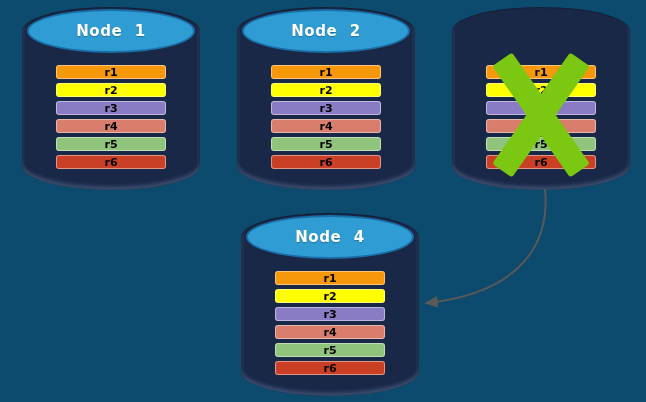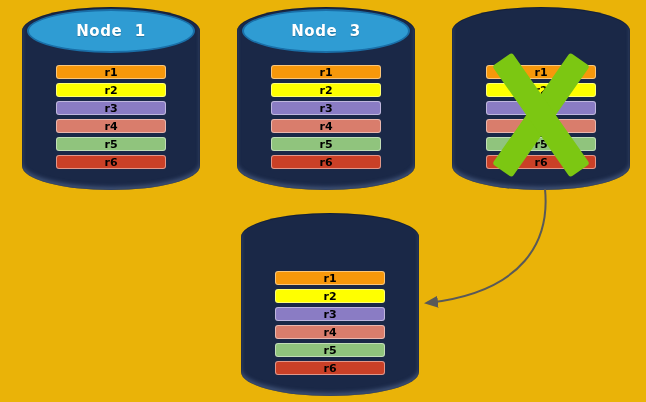--- a/index.html
+++ b/index.html
@@ -1,19 +1,19 @@
 <!DOCTYPE html>
 <html><head>
 <meta charset="utf-8">
 <style>
   html,body{margin:0;padding:0;background:#ffffff;}
   .canvas{
     position:relative;
     width:646px;height:402px;
-    background:#eab308;
+    background:#0c4a6e;
     overflow:hidden;
     font-family:"DejaVu Sans","Liberation Sans",sans-serif;
   }
   .cylinder{position:absolute;width:178px;height:183px;}
   .pos-n1{left:22px;top:7px;}
   .pos-n2{left:237px;top:7px;}
   .pos-n3{left:452px;top:7px;}
   .pos-n4{left:241px;top:213px;}
   .cyl-body{
     position:absolute;left:0;top:0;width:100%;height:100%;
@@ -75,21 +75,21 @@
       <div class="row" style="background-color: rgb(138, 124, 196);">r3</div>
       <div class="row" style="background-color: rgb(217, 125, 108);">r4</div>
       <div class="row" style="background-color: rgb(144, 196, 125);">r5</div>
       <div class="row" style="background-color: rgb(202, 64, 39);">r6</div>
     </div>
   </div>
 
   <div class="cylinder pos-n2">
     <div class="cyl-body" style="background-color: rgb(26, 40, 71);"></div>
     <div class="cyl-top" style="background-color: rgb(47, 156, 211);">
-      <span class="node-title">Node 3</span>
+      <span class="node-title">Node 2</span>
     </div>
     <div class="rows">
       <div class="row" style="background-color: rgb(247, 152, 11);">r1</div>
       <div class="row" style="background-color: rgb(255, 255, 0);">r2</div>
       <div class="row" style="background-color: rgb(138, 124, 196);">r3</div>
       <div class="row" style="background-color: rgb(217, 125, 108);">r4</div>
       <div class="row" style="background-color: rgb(144, 196, 125);">r5</div>
       <div class="row" style="background-color: rgb(202, 64, 39);">r6</div>
     </div>
   </div>
@@ -105,20 +105,23 @@
       <div class="row" style="background-color: rgb(202, 64, 39);">r6</div>
     </div>
     <div class="xmark">
       <div class="xbar xbar-a" style="background-color: rgb(124, 199, 18);"></div>
       <div class="xbar xbar-b" style="background-color: rgb(124, 199, 18);"></div>
     </div>
   </div>
 
   <div class="cylinder pos-n4">
     <div class="cyl-body" style="background-color: rgb(26, 40, 71);"></div>
+    <div class="cyl-top" style="background-color: rgb(47, 156, 211);">
+      <span class="node-title">Node 4</span>
+    </div>
     <div class="rows">
       <div class="row" style="background-color: rgb(247, 152, 11);">r1</div>
       <div class="row" style="background-color: rgb(255, 255, 0);">r2</div>
       <div class="row" style="background-color: rgb(138, 124, 196);">r3</div>
       <div class="row" style="background-color: rgb(217, 125, 108);">r4</div>
       <div class="row" style="background-color: rgb(144, 196, 125);">r5</div>
       <div class="row" style="background-color: rgb(202, 64, 39);">r6</div>
     </div>
   </div>
 

